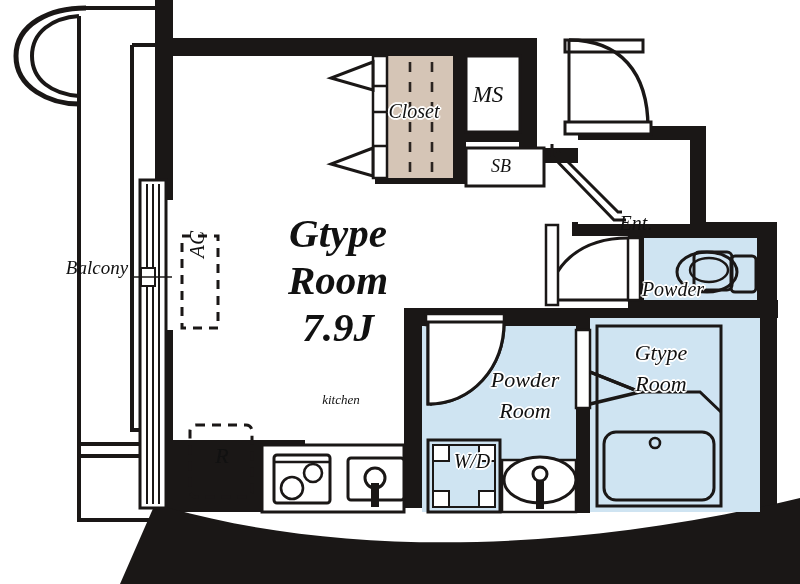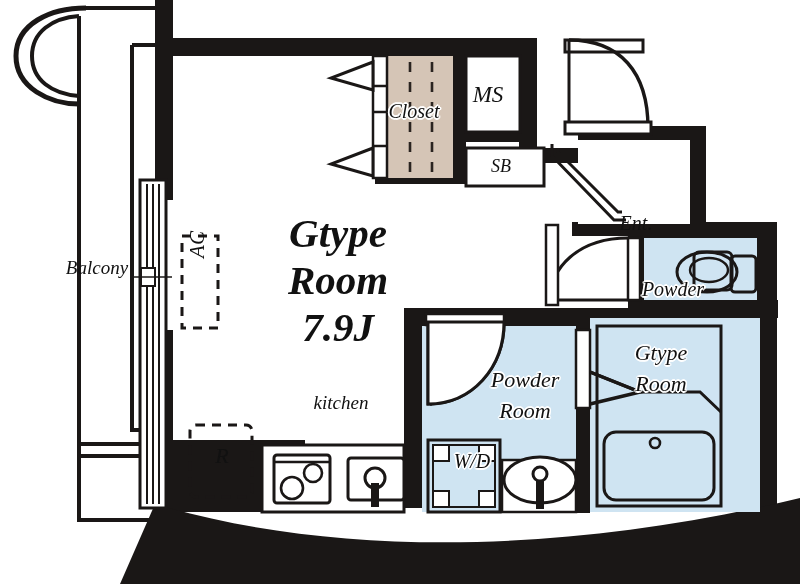--- a/index.html
+++ b/index.html
@@ -38,21 +38,21 @@
   #lbl-toilet{ left:632px; top:278px; width:82px; font-size:20px; }
   #lbl-bath{
     left:612px; top:337px; width:98px;
     font-size:22px; line-height:31px;
   }
   #lbl-powder{
     left:470px; top:364px; width:110px;
     font-size:22px; line-height:31px;
   }
   #lbl-wd{ left:430px; top:450px; width:84px; font-size:20px; }
-  #lbl-kitchen{ left:293px; top:392px; width:96px; font-size:19px; }
+  #lbl-kitchen{ left:293px; top:392px; width:96px; font-size:13px; }
   #lbl-r{ left:202px; top:443px; width:40px; font-size:22px; }
 </style>
 </head>
 <body>
 
 <div id="plan">
 
   <svg width="800" height="584" viewBox="0 0 800 584">
 
     <g>

